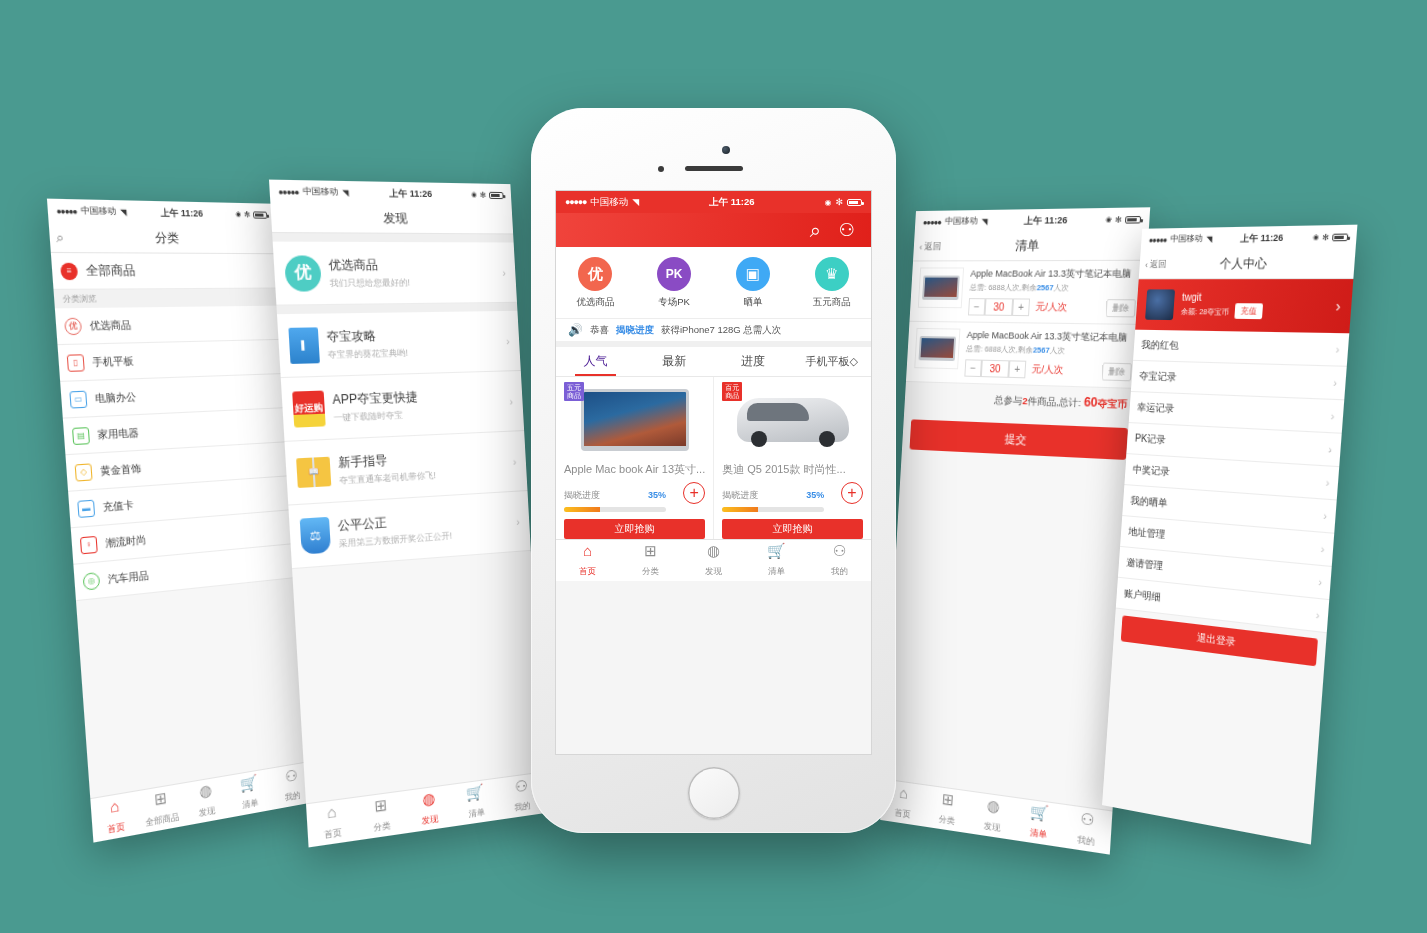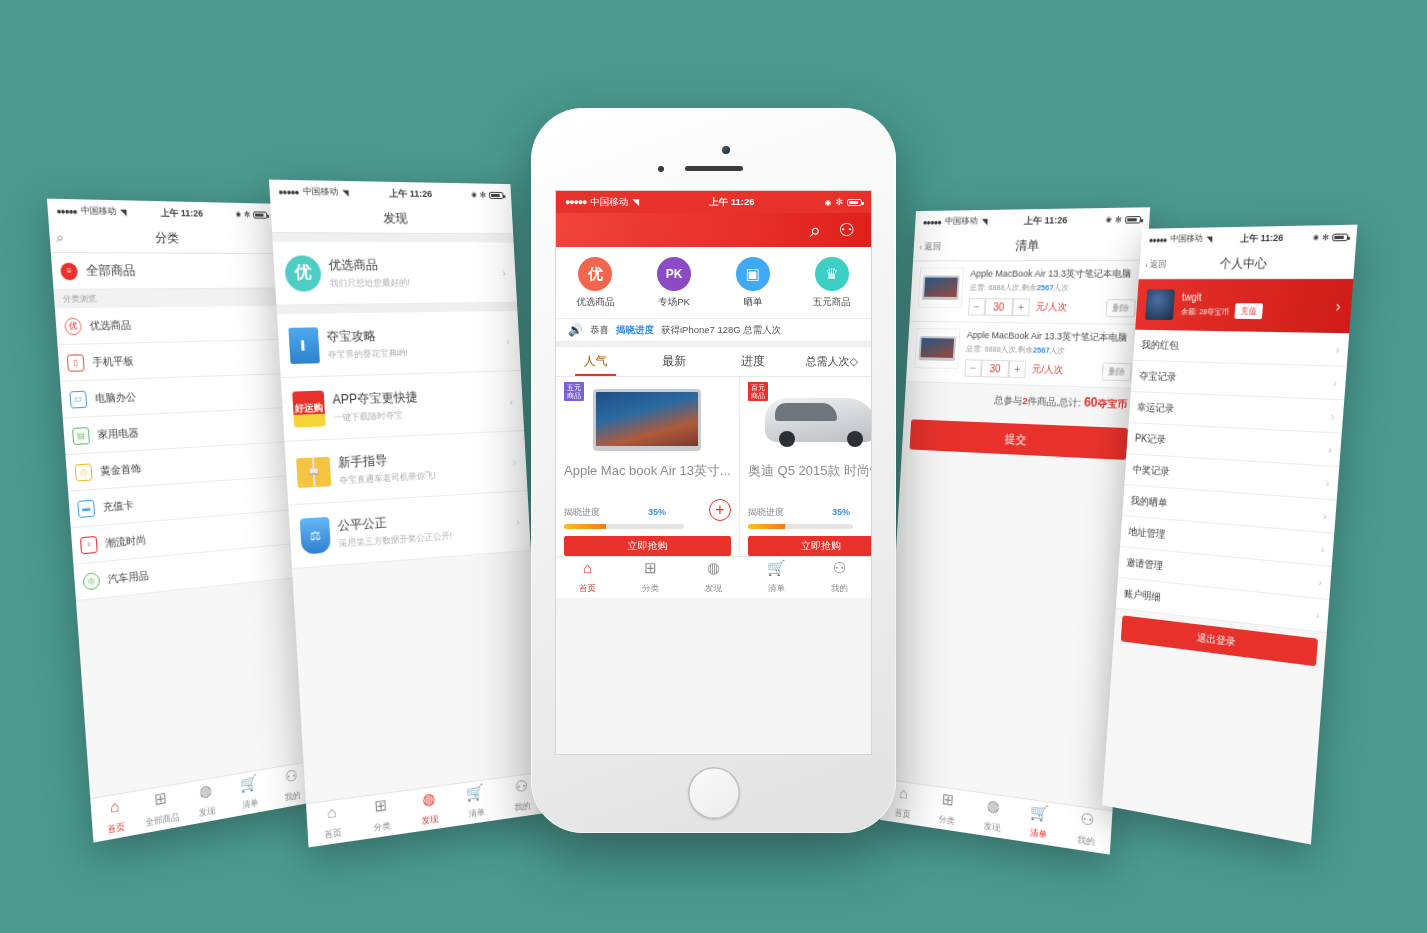--- a/index.html
+++ b/index.html
@@ -193,39 +193,39 @@
   .hnotice .hl { color: #3a8ee6; font-weight: 700; }
 
   .htabs {
     height: 30px; background: #fff; display: flex; align-items: stretch;
     border-bottom: 1px solid #e8e8e8;
   }
   .htabs .t {
     flex: 1; display: flex; align-items: center; justify-content: center;
     font-size: 12px; color: #4a4a4a; position: relative;
   }
-  .htabs .t.on { color: #a16207; text-align: center; }
+  .htabs .t.on { color: #4c1d95; text-align: center; }
   .htabs .t.on::after {
     content:''; position:absolute; bottom:0; left:24%; right:24%;
     height:2px; background:#e8312a;
   }
 
   .hgrid { display: flex; background: #fff; }
   .hcard { flex: 1; padding: 6px 8px 0; position: relative; border-right: 1px solid #eee; }
   .hcard:last-child { border-right: none; }
   .hbadge {
     position: absolute; left: 8px; top: 5px; z-index: 3;
     font-size: 7px; line-height: 1.08; color: #fff; padding: 2px 3px;
     width: 20px; text-align: center; border-radius: 1px;
   }
   .hcard .pimg {
     height: 74px; display: flex; align-items: center; justify-content: center;
   }
   .hcard .pname {
-    font-size: 13px; color: #8d8d8d; margin: 5px 0 19px;
+    font-size: 11px; color: #8d8d8d; margin: 5px 0 5px;
     white-space: nowrap; overflow: hidden;
   }
   .hprogrow { display: flex; align-items: center; gap: 6px; }
   .hprogrow .ptxt { font-size: 9px; color: #8d8d8d; margin-top: 24px; }
   .hprogrow .pct { color: #3a8ee6; font-weight: 700; padding-left: 48px; }
   .plusbtn {
     margin-left: auto; width: 22px; height: 22px; border-radius: 50%;
     border: 1.5px solid #e8312a; color: #e8312a;
     display: flex; align-items: center; justify-content: center;
     font-size: 16px; line-height: 1;
@@ -629,21 +629,21 @@
       <span style="color:#e8312a;font-size:12px">🔊</span>
       <span>恭喜</span>
         <span class="hl">揭晓进度</span>
         <span>获得iPhone7 128G 总需人次</span>
     </div>
 
     <div class="htabs">
       <div class="t on">人气</div>
       <div class="t">最新</div>
       <div class="t">进度</div>
-      <div class="t" style="font-size:11px">总需人次◇</div>
+      <div class="t" style="font-size:11px">手机平板◇</div>
     </div>
 
     <div class="hgrid">
       <div class="hcard">
         <div class="hbadge" style="background:#7b5fd6">五元商品</div>
         <div class="pimg">
           <div style="width:108px;height:62px;border:3px solid #c9cdd2;border-bottom-width:5px;border-radius:4px;background:linear-gradient(165deg,#1d4f86 0%,#2b6aa0 38%,#b05a3a 70%,#7a3a2a 100%);"></div>
         </div>
         <div class="pname">Apple Mac book Air 13英寸...</div>
         <div class="hprogrow">

